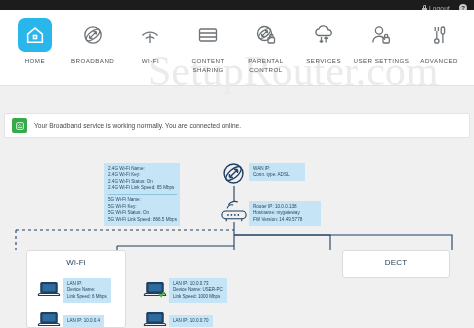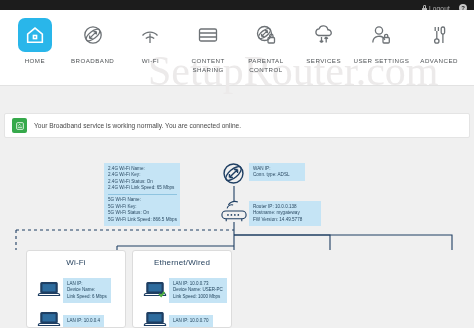--- a/index.html
+++ b/index.html
@@ -269,22 +269,22 @@
 
     <div class="info" style="left:249px; top:55px; width:72px;">
       <div class="ln">Router IP: 10.0.0.138</div>
       <div class="ln">Hostname: mygateway</div>
       <div class="ln">FW Version: 14.49.5778</div>
     </div>
 
     <div class="tab" style="left:26px; top:104px; width:100px; height:78px;">
       <div class="tab-title">Wi-Fi</div>
     </div>
-    <div class="tab" style="left:132px; top:104px; width:100px; height:78px;">
-      <div class="tab-title">Ethernet/Wired</div>
+    <div class="tab" style="left:342px; top:104px; width:108px; height:28px;">
+      <div class="tab-title">DECT</div>
     </div>
 
     <div class="dev" style="left:36px; top:132px;">
       <span>
         <svg width="26" height="18" viewBox="0 0 30 22" fill="none" stroke="#1f3f63" stroke-width="1.3">
           <rect x="5" y="3" width="20" height="13" rx="1.2" fill="#1f3f63"></rect>
           <rect x="7" y="5" width="16" height="9" fill="#2e6c9e" stroke="none"></rect>
           <path d="M2 19 H28 a2 2 0 0 0 -2 -2.5 H4 a2 2 0 0 0 -2 2.5 Z"></path>
         </svg>
       </span>

